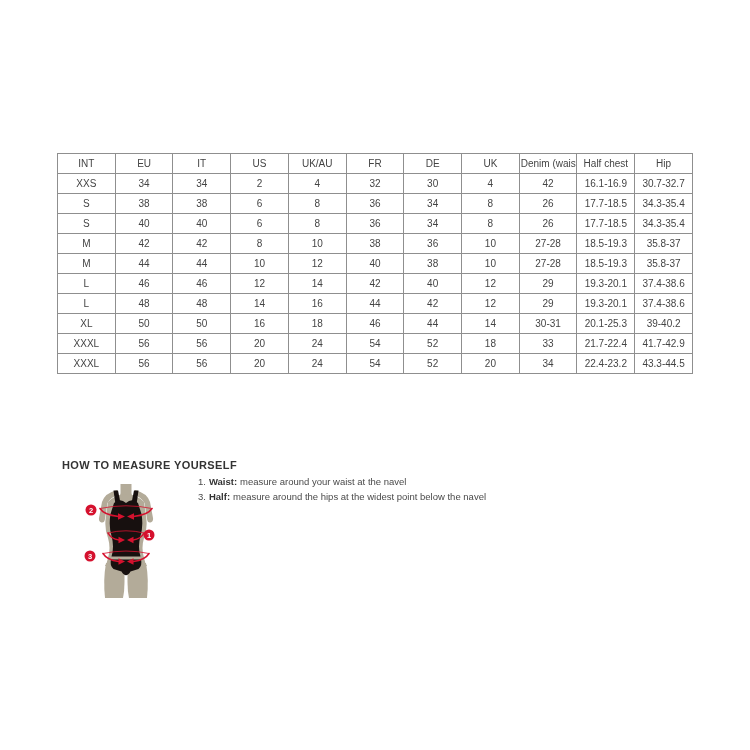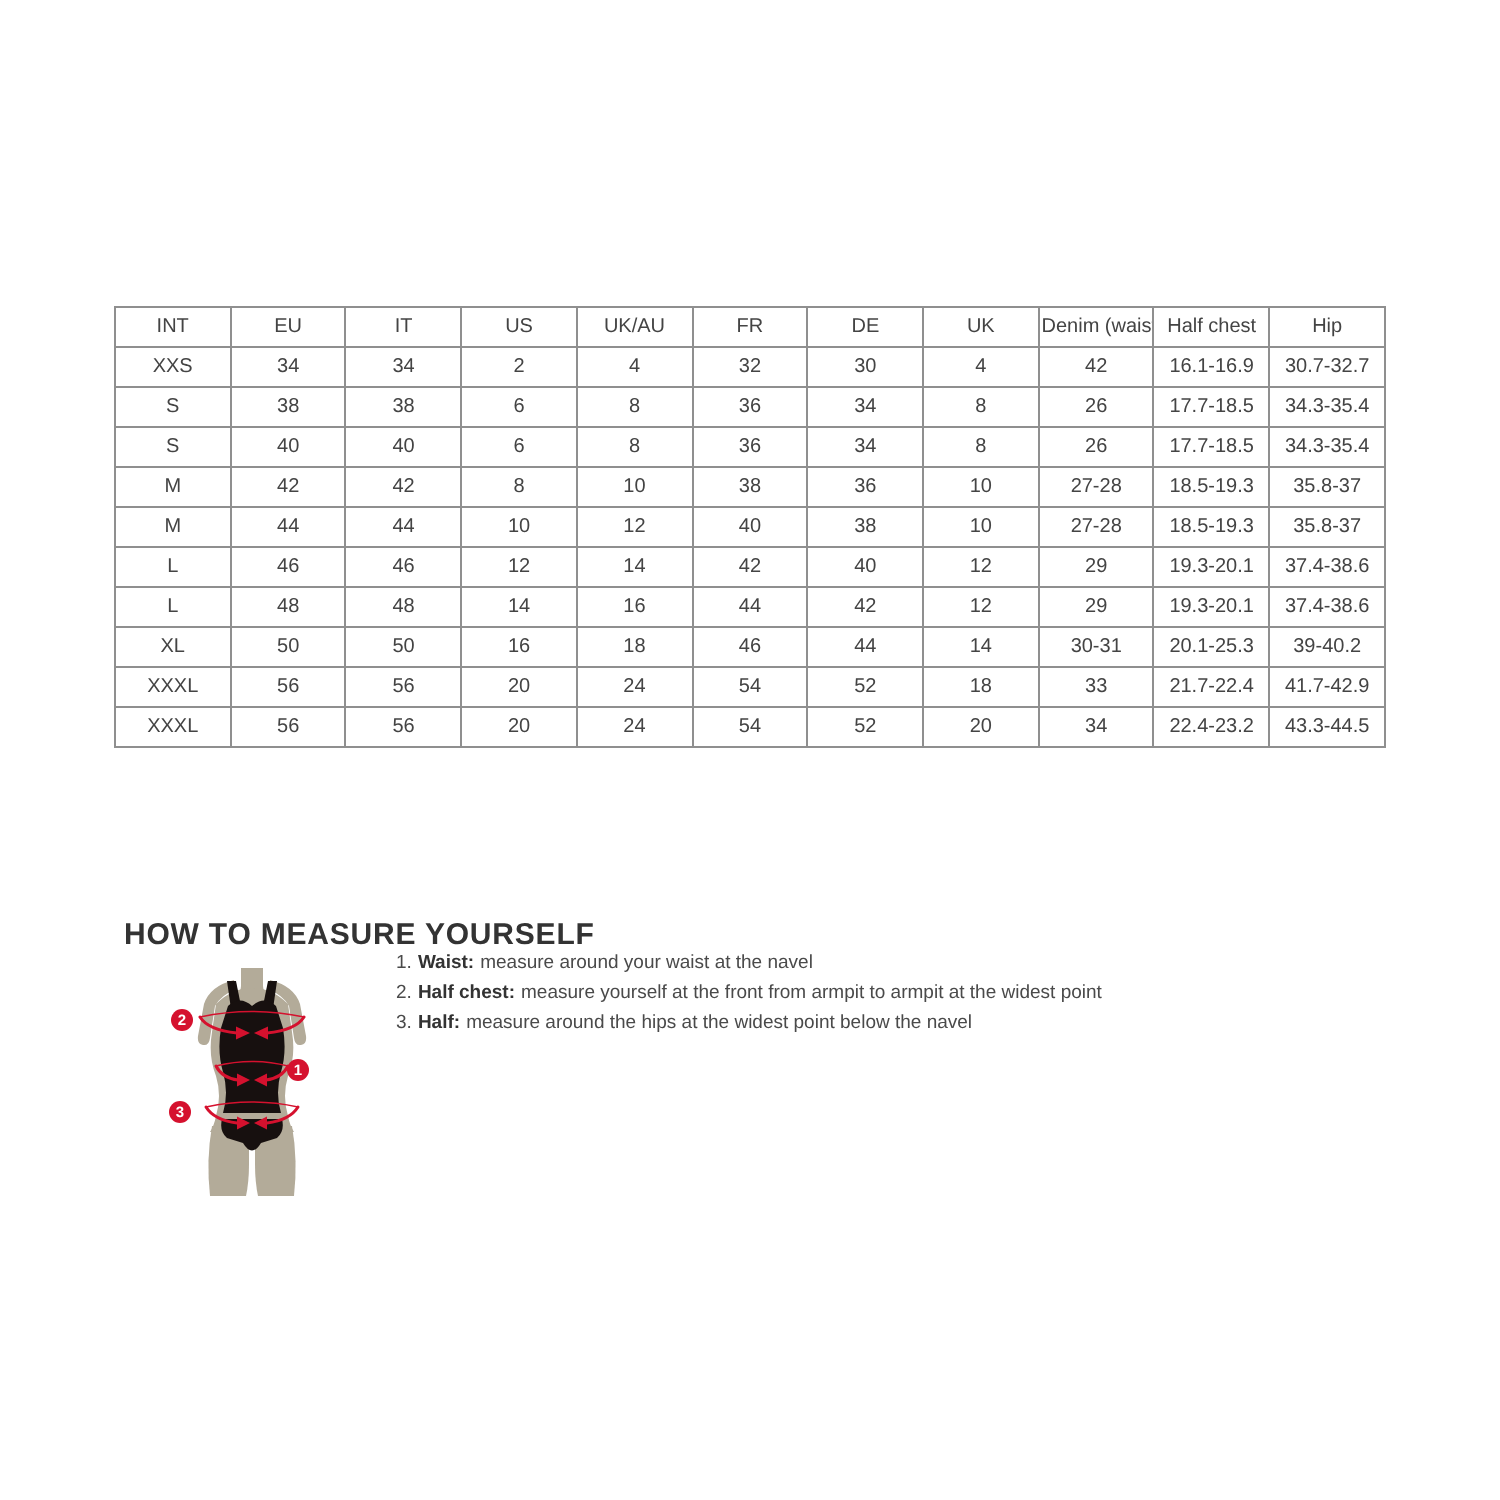--- a/index.html
+++ b/index.html
@@ -32,21 +32,21 @@
     font-size: 10px;
     font-weight: 400;
     color: #444444;
     white-space: nowrap;
     overflow: hidden;
   }
   .measure-heading {
     position: absolute;
     left: 62px;
     top: 459px;
-    font-size: 15px;
+    font-size: 11px;
     font-weight: bold;
     letter-spacing: 0.4px;
     color: #333333;
   }
   .figure-svg {
     position: absolute;
     left: 78px;
     top: 470px;
   }
   .instructions {
@@ -265,20 +265,17 @@
       <circle cx="12" cy="86" r="5.5" fill="#d5112e"></circle>
       <text x="12" y="88.7" fill="#ffffff">3</text>
     </g>
   </svg>
 
   <div class="instructions">
     <div class="instruction-line">
       <span class="num">1.</span><b class="lbl">Waist:</b><span>measure around your waist at the navel</span>
     </div>
     <div class="instruction-line">
-      <span class="num">2.</span><b class="lbl">Half chest:</b><span>measure yourself at the front from armpit to armpit at the widest point</span>
-    </div>
-    <div class="instruction-line">
       <span class="num">3.</span><b class="lbl">Half:</b><span>measure around the hips at the widest point below the navel</span>
     </div>
   </div>
 
 </div>
 
 </body></html>

